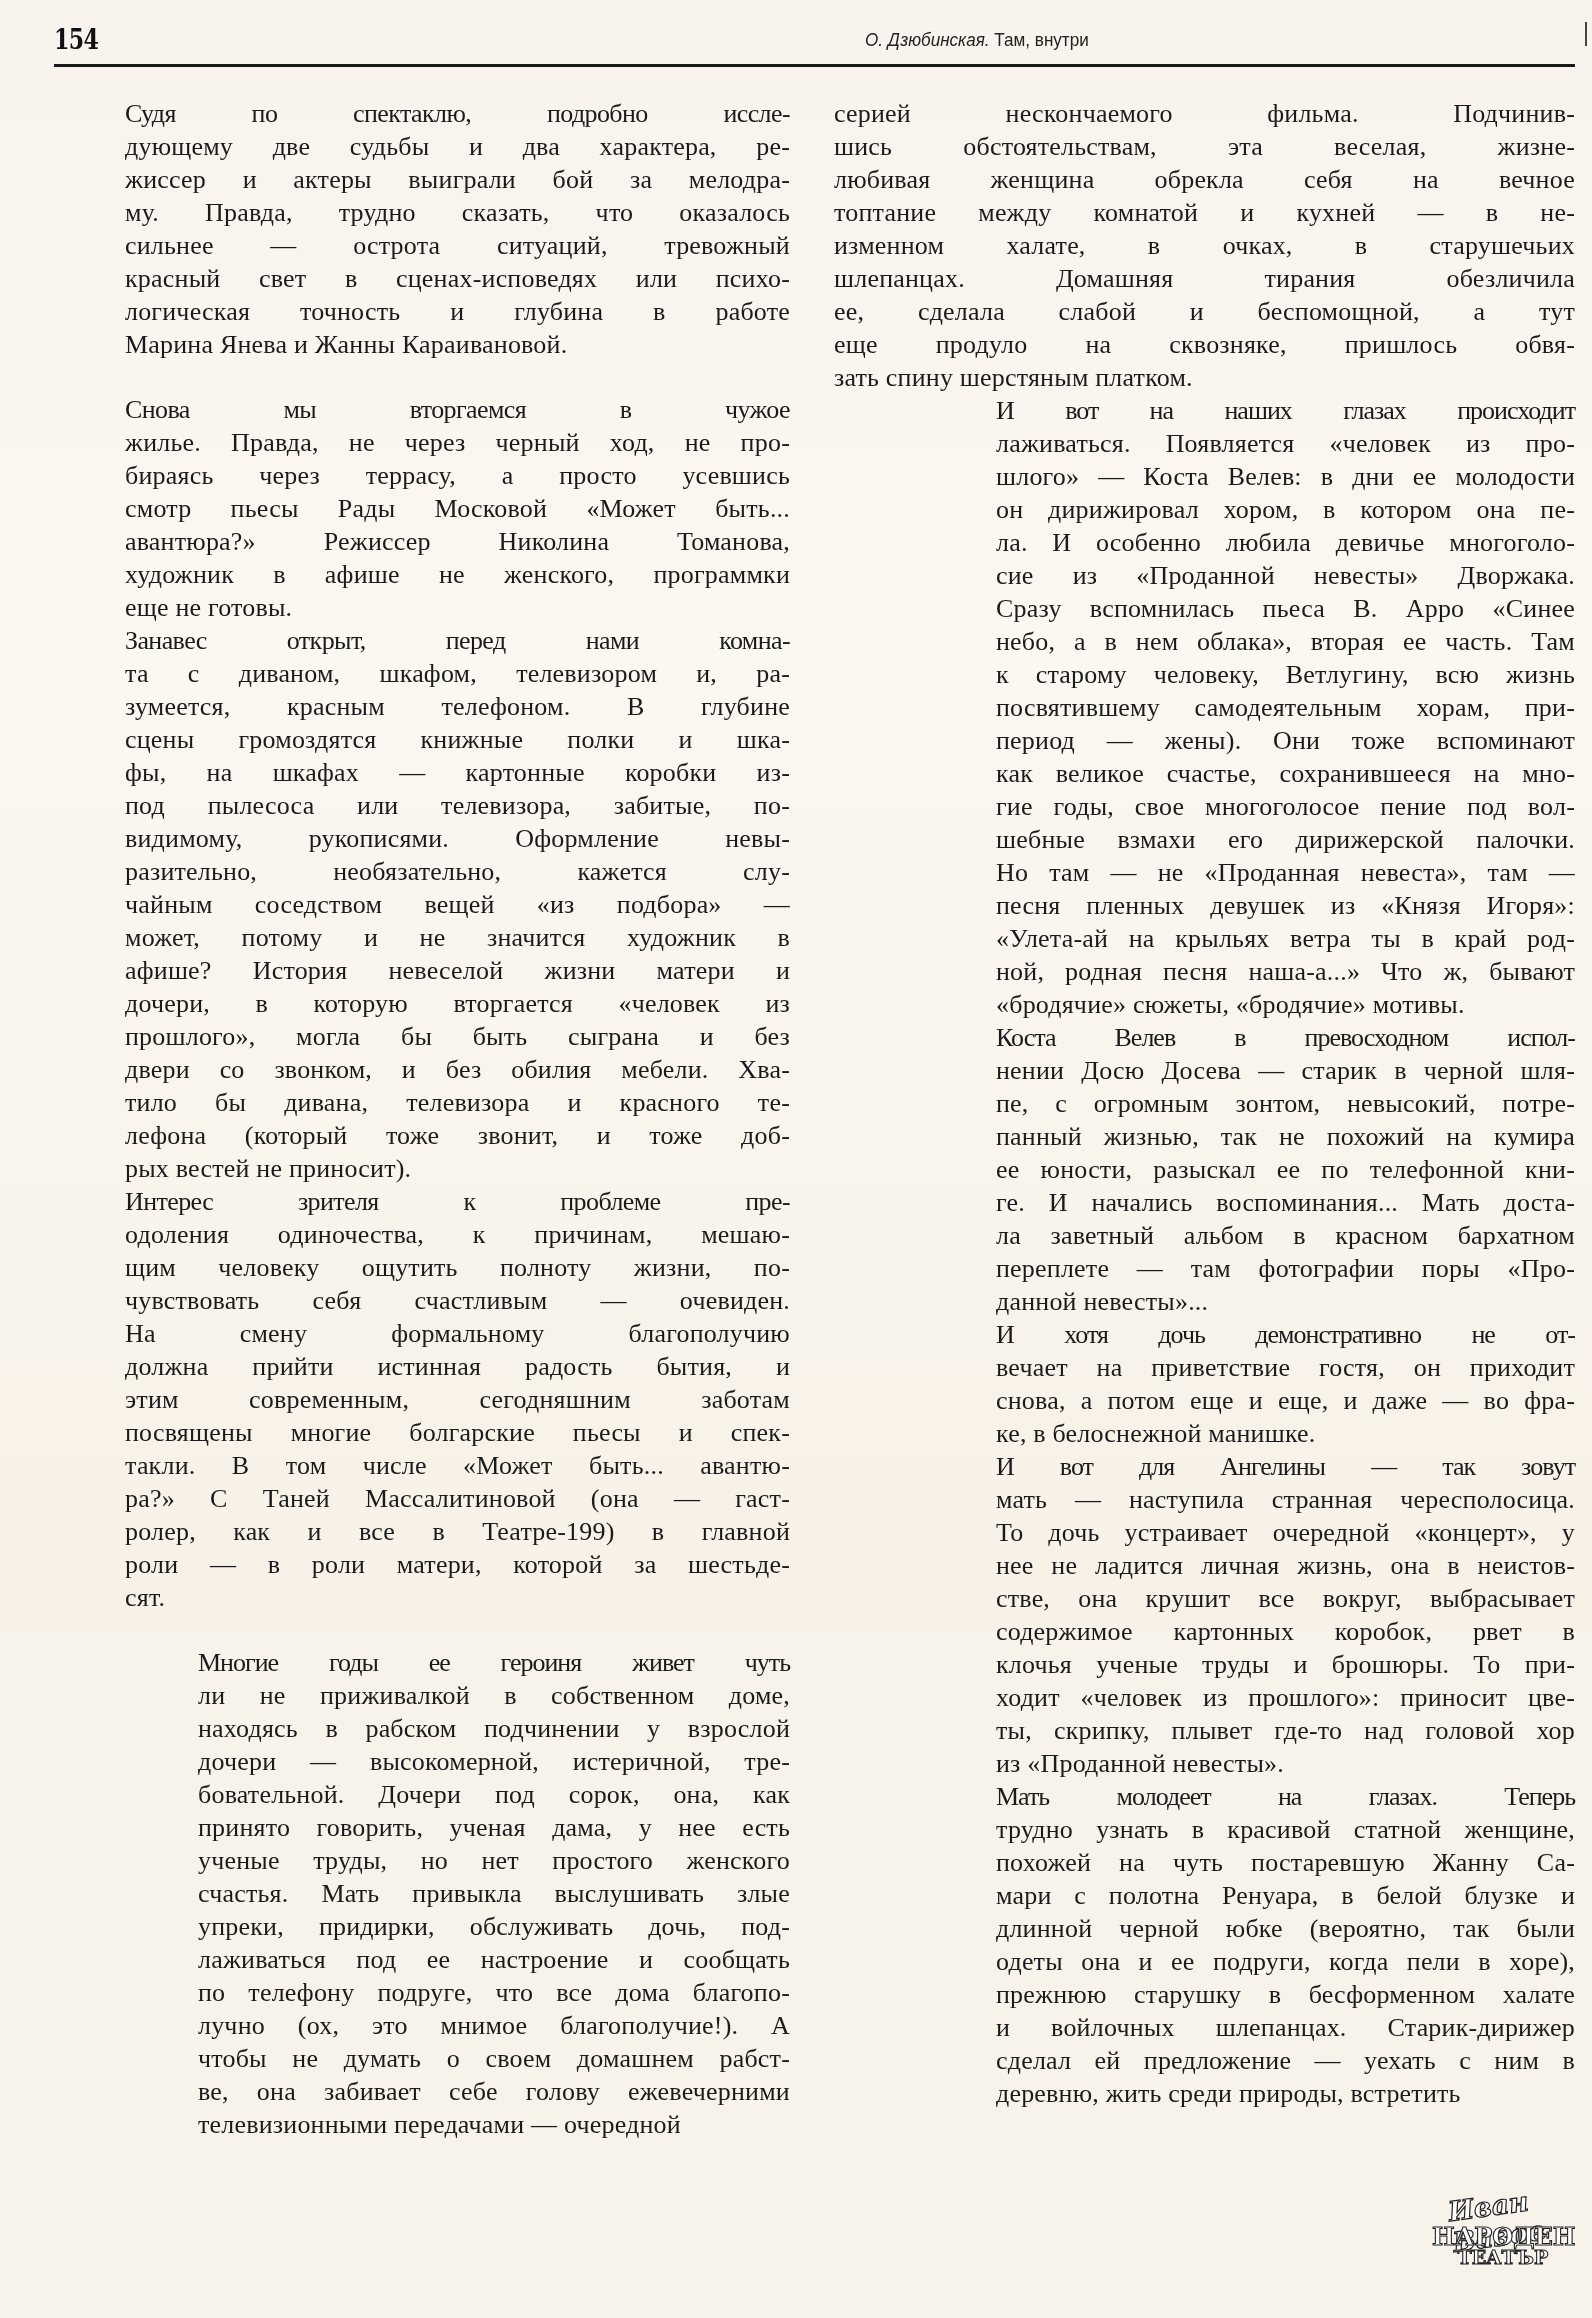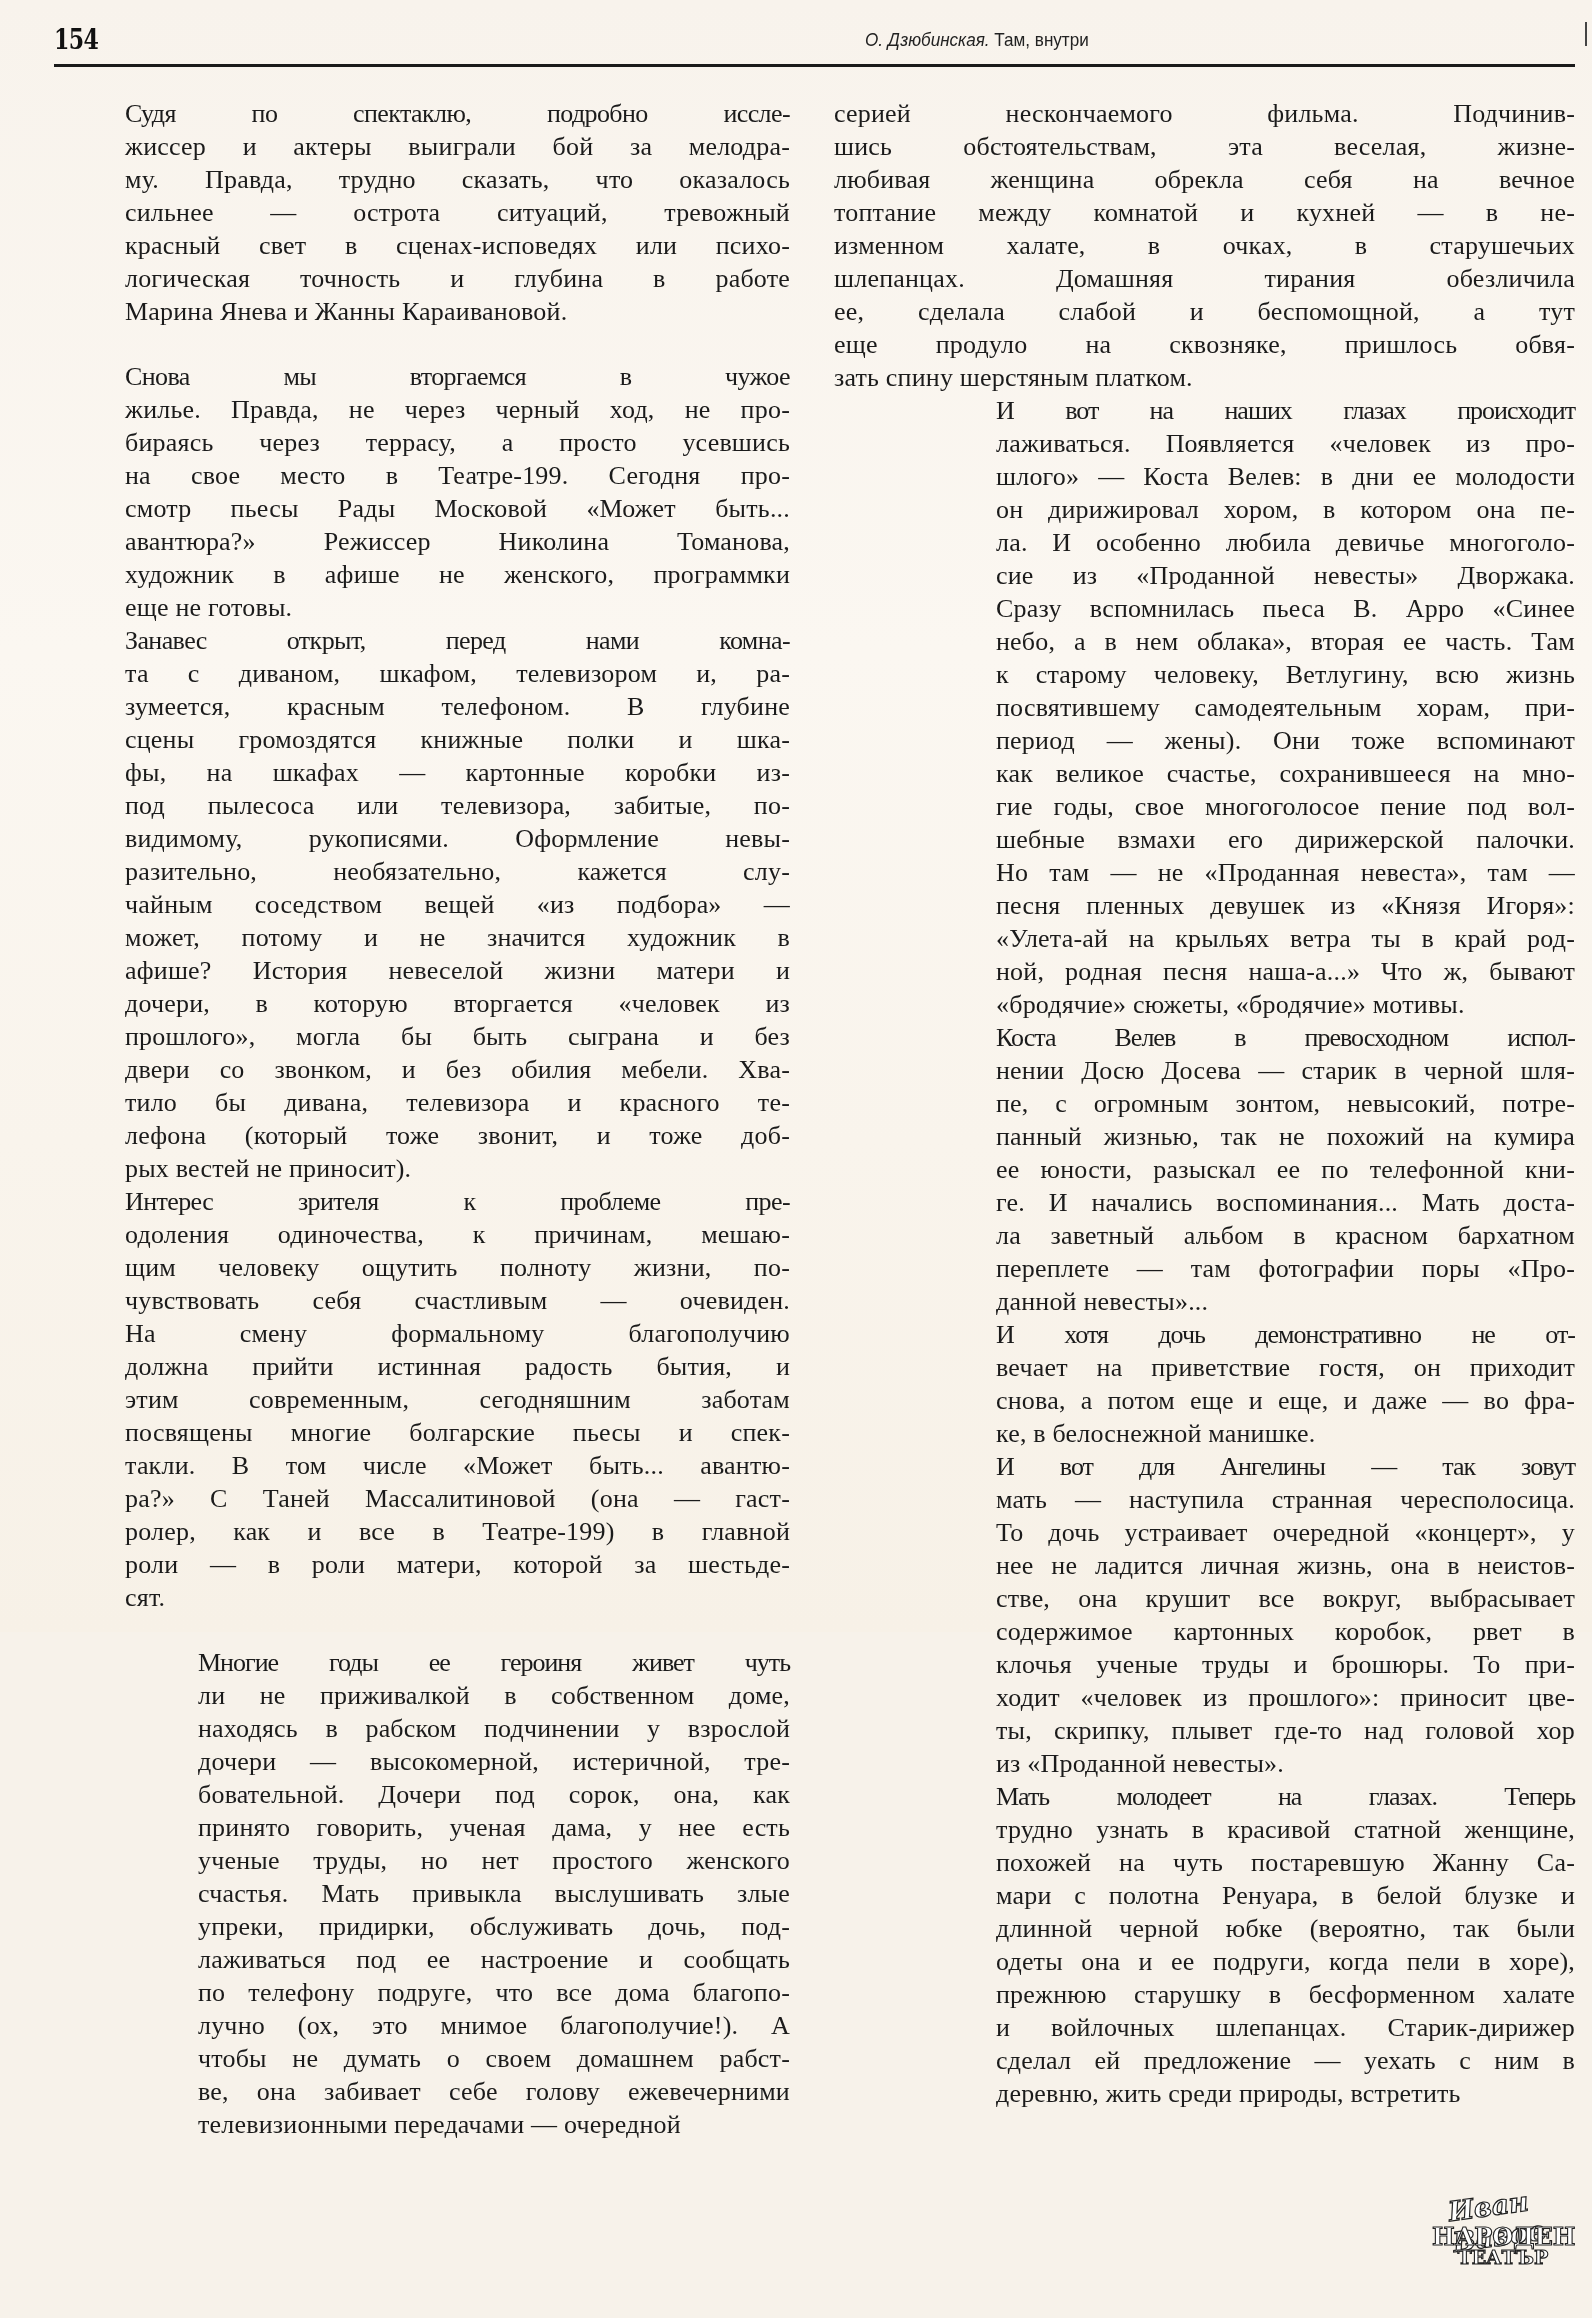--- a/index.html
+++ b/index.html
@@ -82,32 +82,32 @@
       <span class="author">О. Дзюбинская.</span>
       <span>Там, внутри</span>
     </span>
   </div>
   <div class="head-rule"></div>
   <div class="margin-mark"></div>
 
   <div class="column col-left" id="col-left">
       <p class="indent">
         <span class="line" style="letter-spacing: -0.6px;">Судя по спектаклю, подробно иссле-</span>
+        <span class="line">дующему две судьбы и два характера, ре-</span>
         <span class="line">жиссер и актеры выиграли бой за мелодра-</span>
         <span class="line">му. Правда, трудно сказать, что оказалось</span>
         <span class="line">сильнее — острота ситуаций, тревожный</span>
         <span class="line">красный свет в сценах-исповедях или психо-</span>
         <span class="line">логическая точность и глубина в работе</span>
         <span class="line last">Марина Янева и Жанны Караивановой.</span>
       </p>
       <p class="indent gap-before">
         <span class="line" style="letter-spacing: -0.6px; margin-top: 12px;">Снова мы вторгаемся в чужое</span>
         <span class="line">жилье. Правда, не через черный ход, не про-</span>
         <span class="line">бираясь через террасу, а просто усевшись</span>
-        <span class="line">на свое место в Театре-199. Сегодня про-</span>
         <span class="line">смотр пьесы Рады Московой «Может быть...</span>
         <span class="line">авантюра?» Режиссер Николина Томанова,</span>
         <span class="line">художник в афише не женского, программки</span>
         <span class="line last">еще не готовы.</span>
       </p>
       <p class="indent">
         <span class="line" style="letter-spacing: -0.6px;">Занавес открыт, перед нами комна-</span>
         <span class="line">та с диваном, шкафом, телевизором и, ра-</span>
         <span class="line">зумеется, красным телефоном. В глубине</span>
         <span class="line">сцены громоздятся книжные полки и шка-</span>

